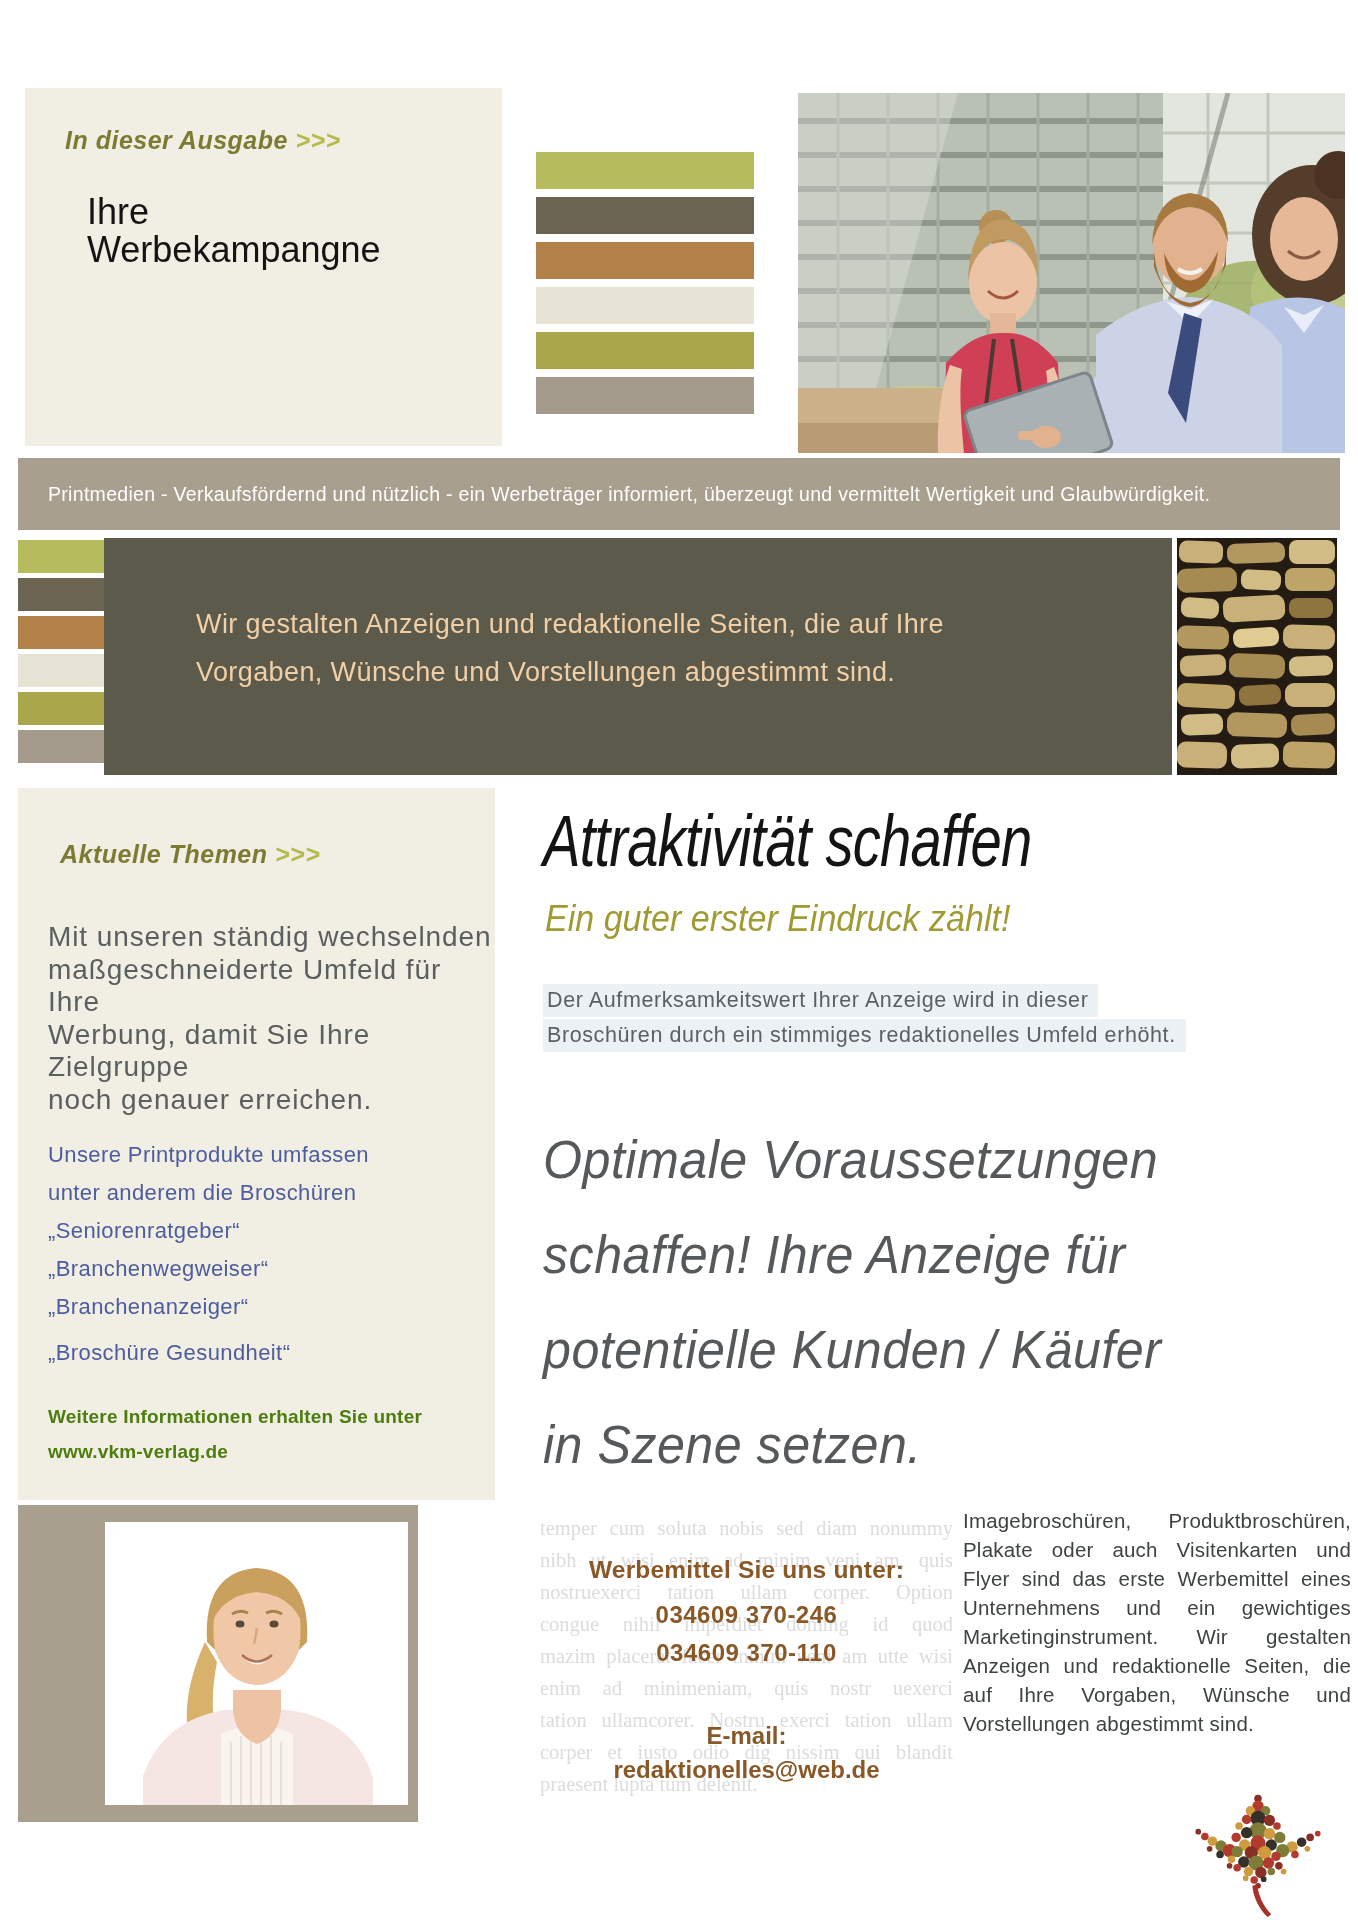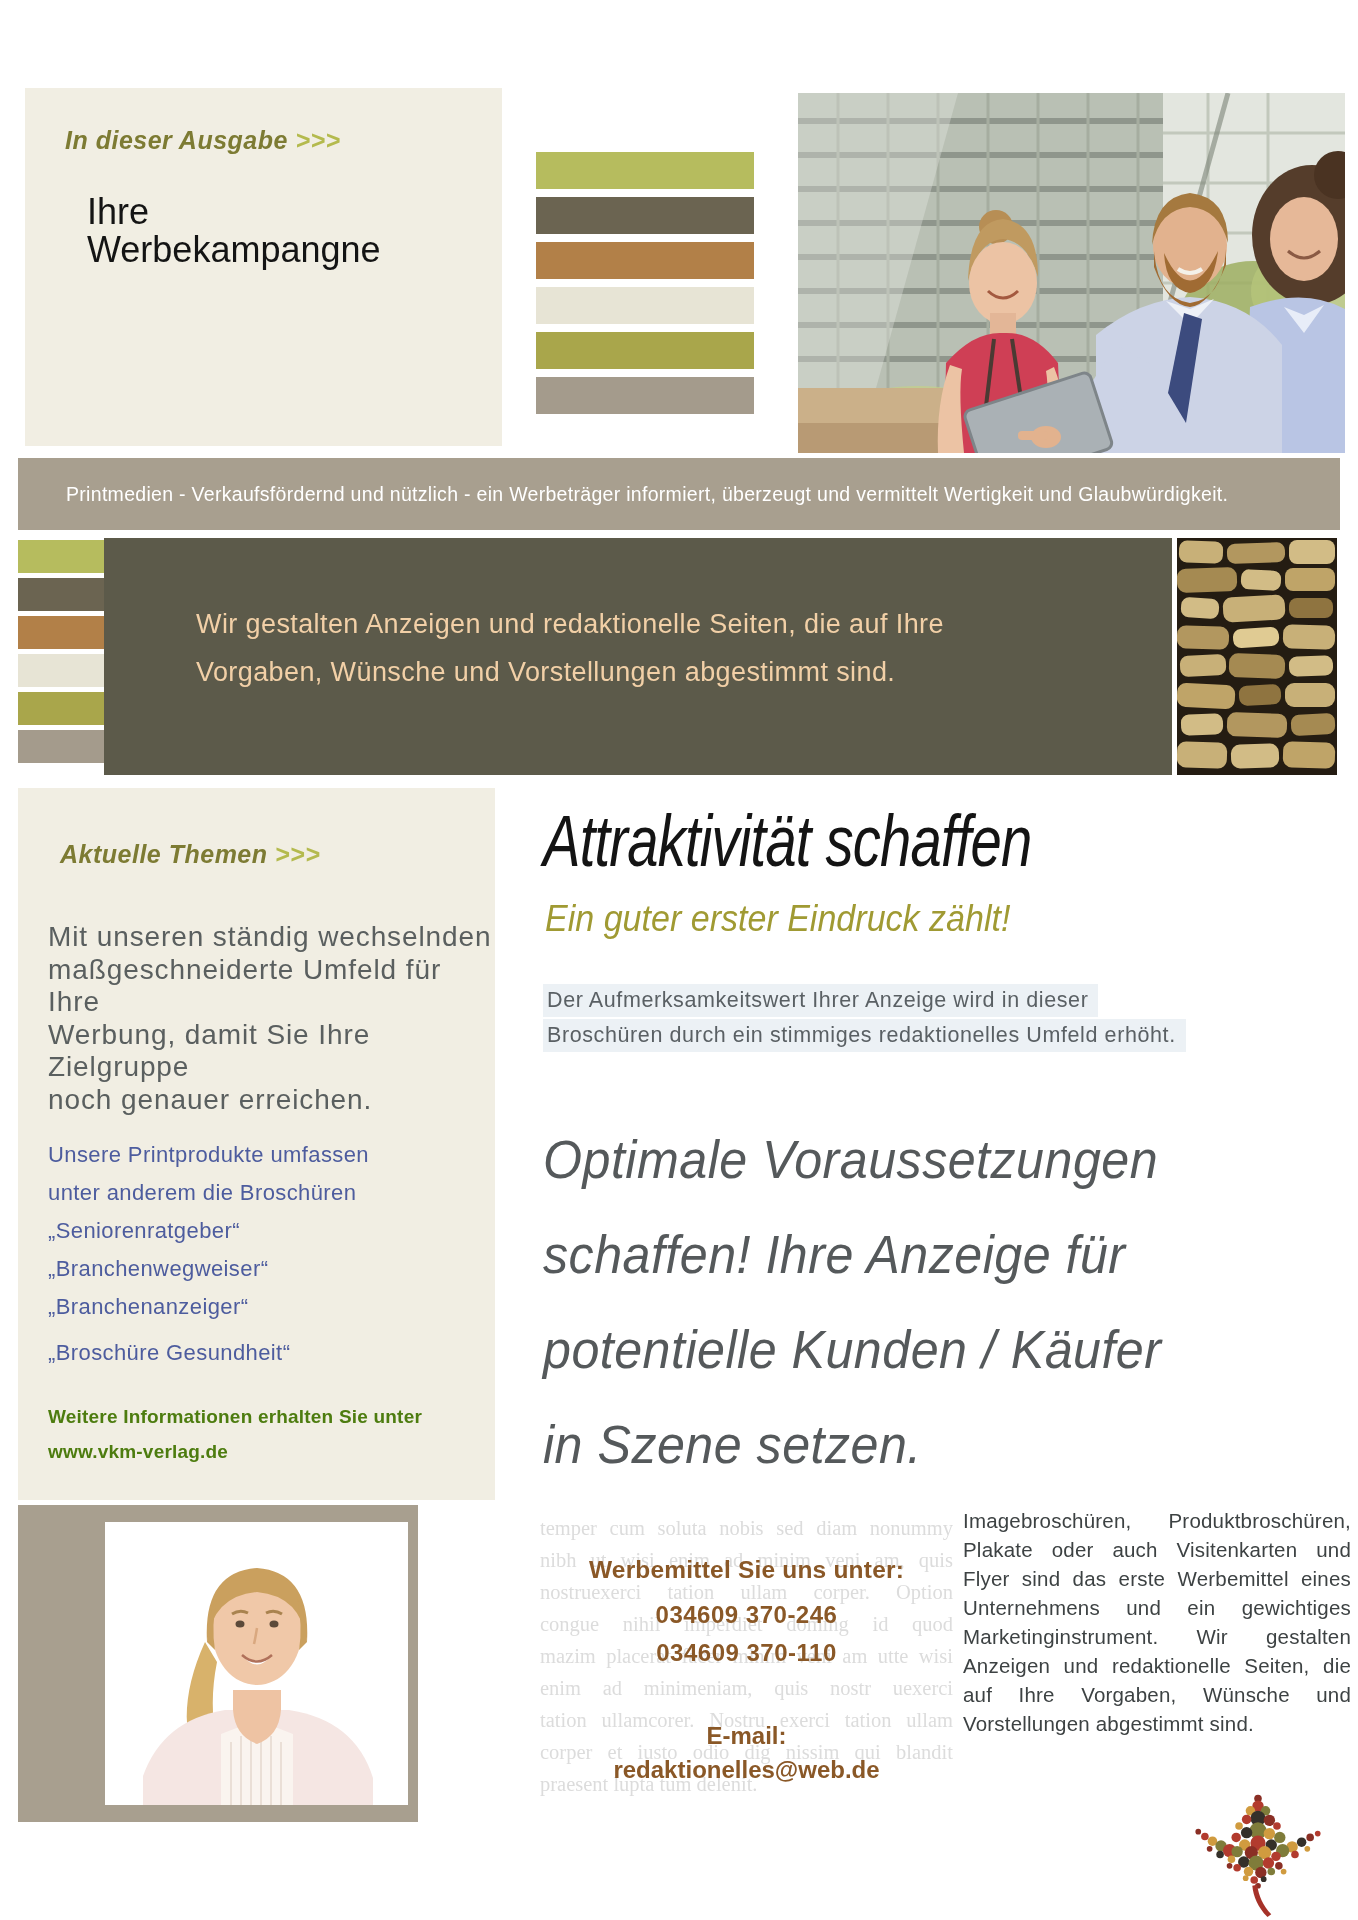--- a/index.html
+++ b/index.html
@@ -17,21 +17,21 @@
   .bars-top .bar{width:218px;height:37px;margin-bottom:8px;}
   .bars-left{position:absolute;left:18px;top:540px;width:86px;}
   .bars-left .bar{width:86px;height:33px;margin-bottom:5px;}
   .c1{background:#b6bc5e;} .c2{background:#6b6451;} .c3{background:#b28048;}
   .c4{background:#e7e4d5;} .c5{background:#a9a64b;} .c6{background:#a49b8c;}
 
   .team-photo{position:absolute;left:798px;top:93px;width:547px;height:360px;}
 
   .banner{position:absolute;left:18px;top:458px;width:1322px;height:72px;background:#a89f8f;
           display:flex;align-items:center;}
-  .banner-text{color:#ffffff;font-size:19.5px;letter-spacing:.3px;padding-left:48px;}
+  .banner-text{color:#ffffff;font-size:19.5px;letter-spacing:.3px;padding-left:30px;}
 
   .message-box{position:absolute;left:104px;top:538px;width:1068px;height:237px;background:#5c5a4a;}
   .message-text{position:absolute;left:92px;top:62px;font-size:27px;line-height:48px;color:#f2d0a7;letter-spacing:.4px;}
   .stone-photo{position:absolute;left:1177px;top:538px;width:160px;height:237px;}
 
   
   .left-col{position:absolute;left:18px;top:788px;width:477px;height:712px;background:#f1eee3;}
   .left-kicker{position:absolute;left:42px;top:52px;}
   .left-intro{position:absolute;left:30px;top:133px;font-size:28px;line-height:32.5px;color:#5a5f5f;letter-spacing:.9px;}
   .left-products{position:absolute;left:30px;top:348px;font-size:22px;line-height:38px;color:#4d5c9e;letter-spacing:.4px;}

